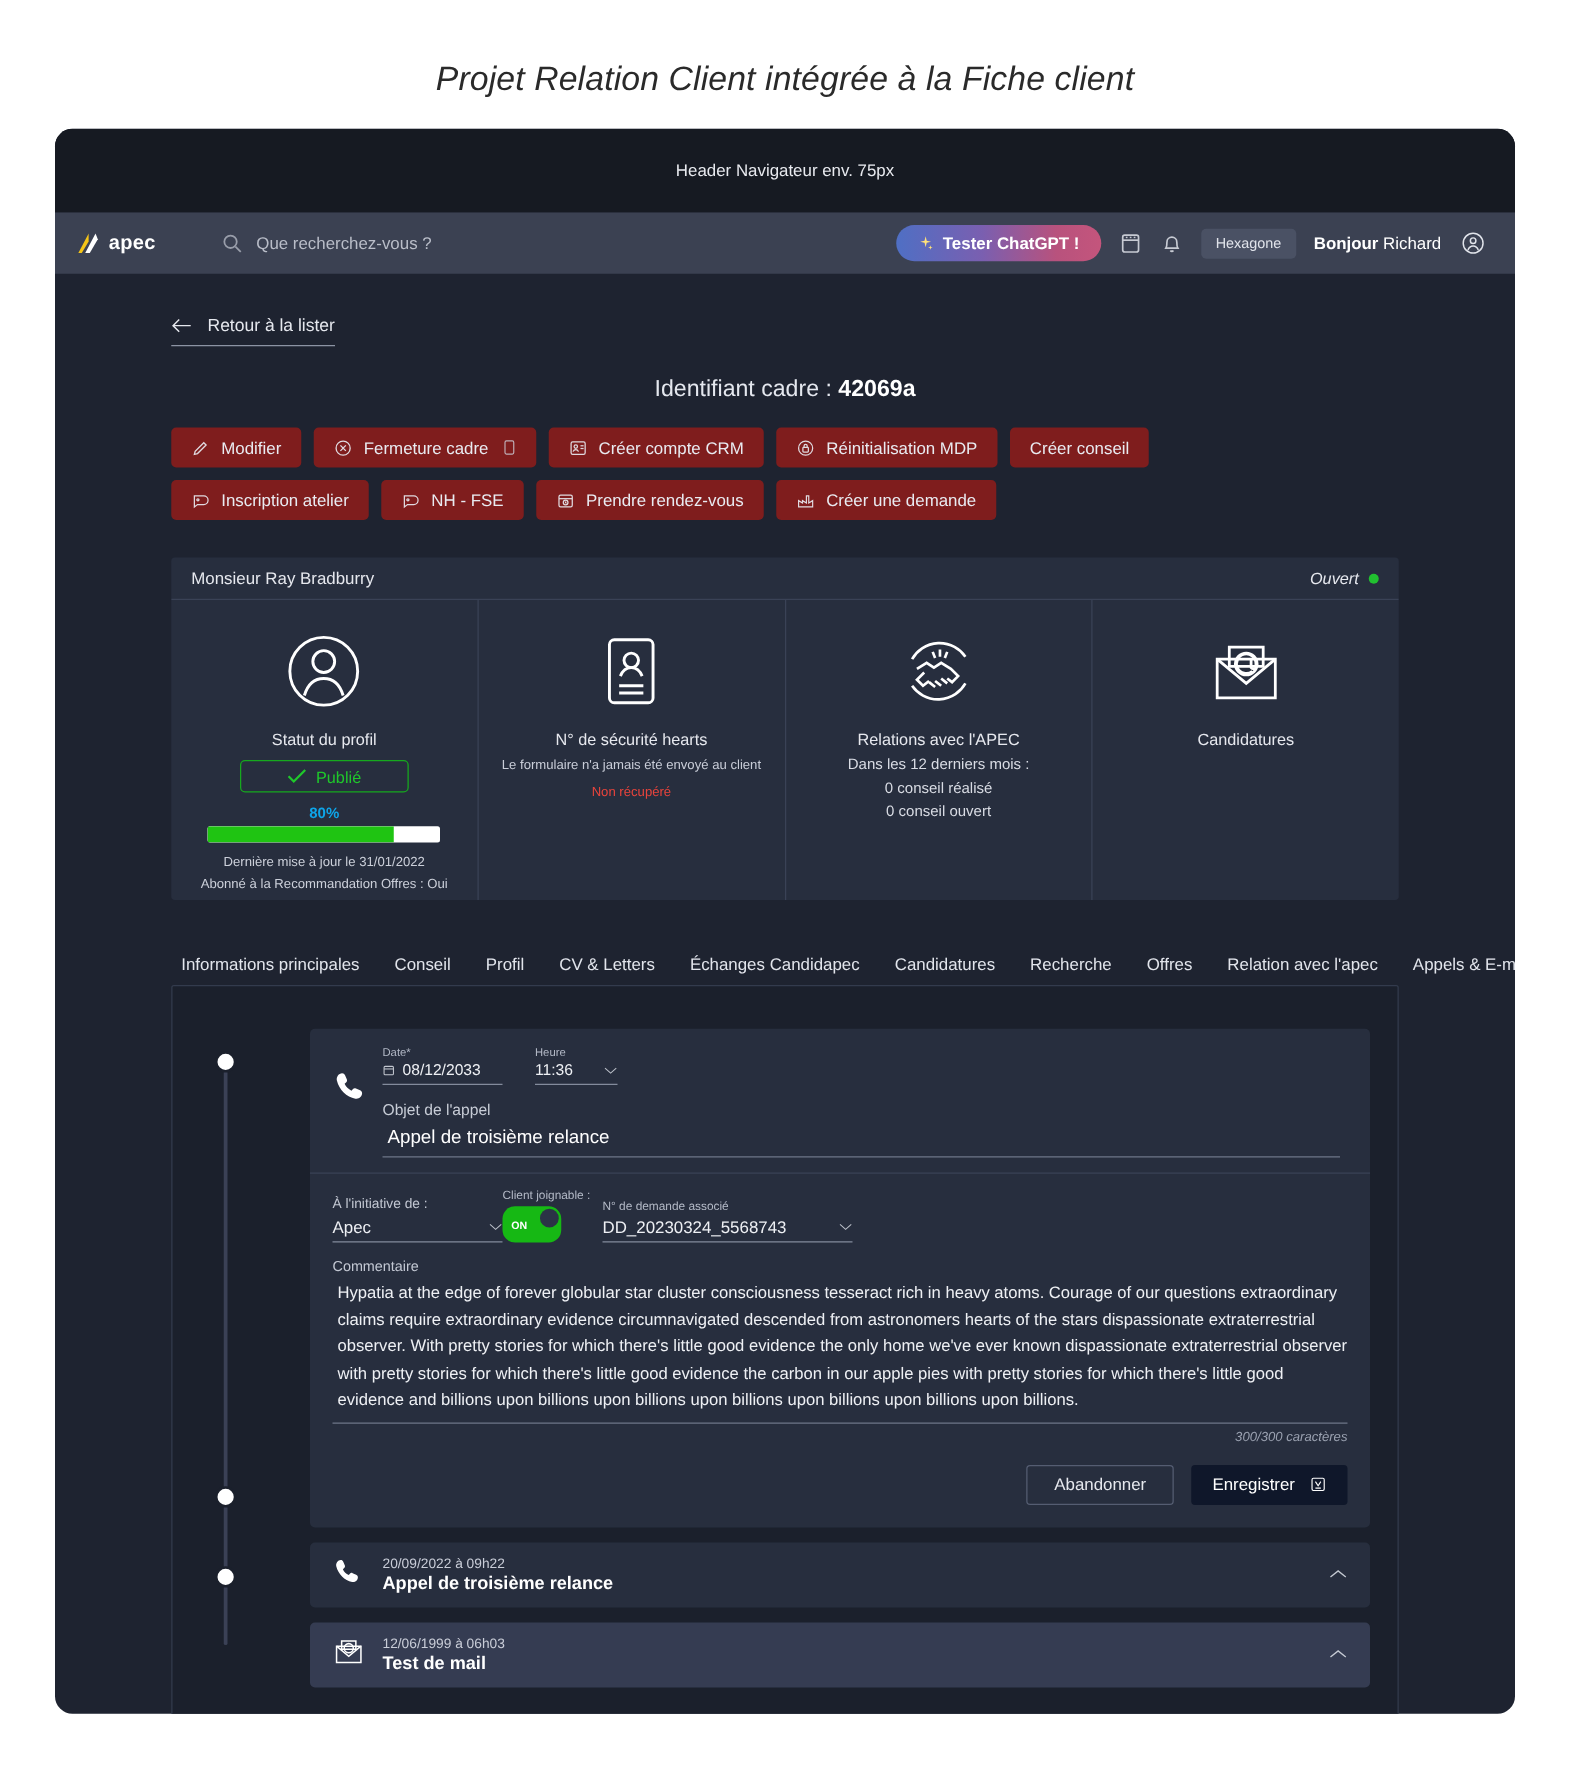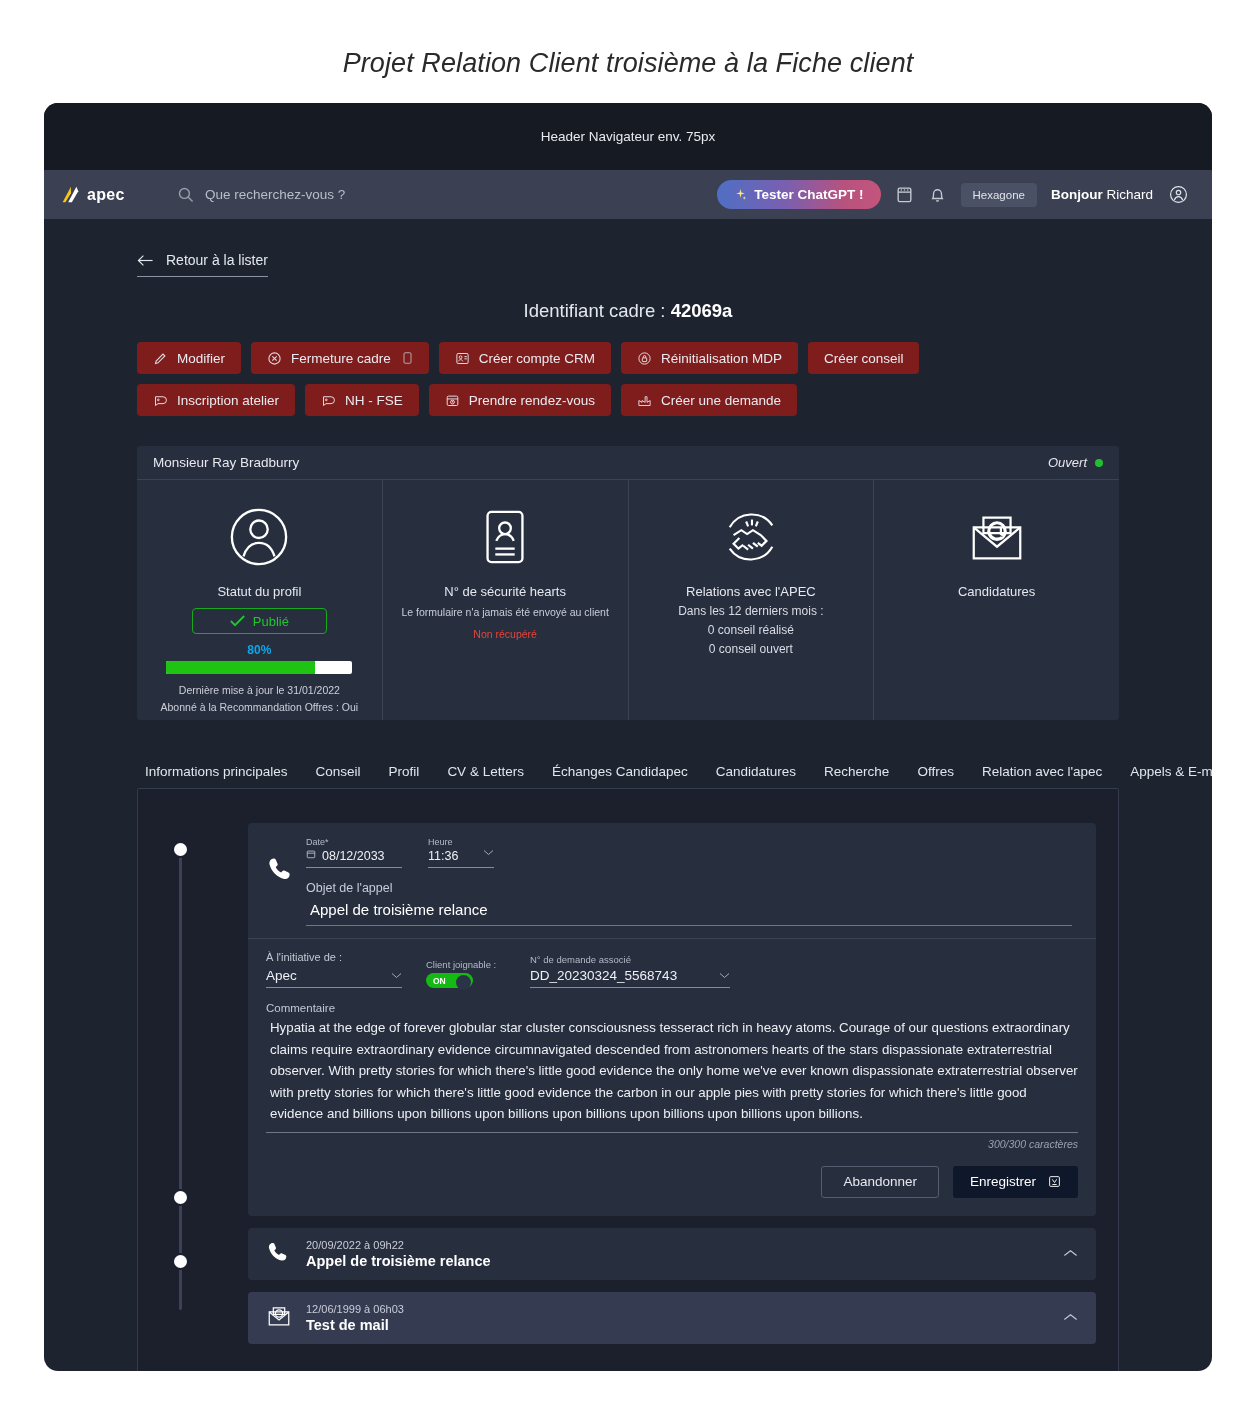--- a/index.html
+++ b/index.html
@@ -238,49 +238,49 @@
   .cf-phone { width: 40px; flex: 0 0 40px; padding-top: 18px; }
   .cf-fields { flex: 1; }
   .field-label { font-size: 9px; color: #b4bac7; margin-bottom: 2px; }
   .row-datetime { display: flex; gap: 26px; }
   .field-date { width: 96px; }
   .field-heure { width: 66px; }
   .underline-input {
     border-bottom: 1px solid #838b9c;
     padding-bottom: 4px;
     font-size: 12.5px; color: #eef0f4;
-    display: flex; gap: 6px;
+    display: flex; align-items: center; gap: 6px;
   }
   .cal-ic { width: 10px; height: 10px; opacity: .85; }
   .chev { width: 11px; height: 7px; margin-left: auto; opacity: .8; }
   .objet-wrap { margin-top: 13px; padding-right: 6px; }
   .objet-label { font-size: 12.5px; color: #c7ccd6; margin-bottom: 4px; }
   .objet-input {
     font-size: 15px; color: #fff;
     padding: 2px 0 7px 4px;
     border-bottom: 1px solid #6e7688;
   }
 
   .cf-divider { height: 1px; background: #38405336; background: #3a4256; }
 
   .cf-mid { padding: 12px 18px 0 18px; }
-  .row-three { display: flex; gap: 24px; align-items: flex-end; }
+  .row-three { display: flex; align-items: flex-end; }
   .f-init { width: 136px; }
   .f-joign { width: 80px; }
   .f-dem { width: 200px; }
   .lbl-sm { font-size: 11px; color: #c3c8d3; margin-bottom: 5px; }
   .lbl-xs { font-size: 9.5px; color: #b4bac7; margin-bottom: 3px; }
   .sel-line {
     border-bottom: 1px solid #838b9c;
     padding-bottom: 4px;
     display: flex; align-items: center;
     font-size: 13.5px; color: #eef0f4;
   }
   .toggle {
-    width: 47px; height: 15px; border-radius: 10px;
+    width: 47px; height: 29px; border-radius: 10px;
     background: #16b814;
     display: flex; align-items: center; padding: 0 3px;
     position: relative; cursor: pointer;
   }
   .toggle-on-text { font-size: 8.5px; font-weight: 700; color: #fff; margin-left: 4px; }
   .toggle-knob {
     position: absolute; right: 2px; top: 2px;
     width: 15px; height: 15px; border-radius: 50%;
     background: #2b3346;
   }
@@ -325,21 +325,21 @@
   }
   .hist-row.alt { background: #353c52; }
   .hist-ic { width: 40px; flex: 0 0 40px; }
   .hist-date { font-size: 11px; color: #c9cdd8; }
   .hist-title { font-size: 14.5px; font-weight: 700; color: #fff; margin-top: 2px; }
   .hist-chev { margin-left: auto; width: 15px; height: 9px; opacity: .85; cursor: pointer; }
 </style>
 </head>
 <body>
 
-<div class="page-title">Projet Relation Client troisième à la Fiche client</div>
+<div class="page-title">Projet Relation Client intégrée à la Fiche client</div>
 
 <div class="app-frame">
 
   <div class="browser-header">
     <span>Header Navigateur env.  75px</span>
   </div>
 
   <div class="navbar">
     <div class="logo">
       <svg class="logo-mark" viewBox="0 0 24 24">

